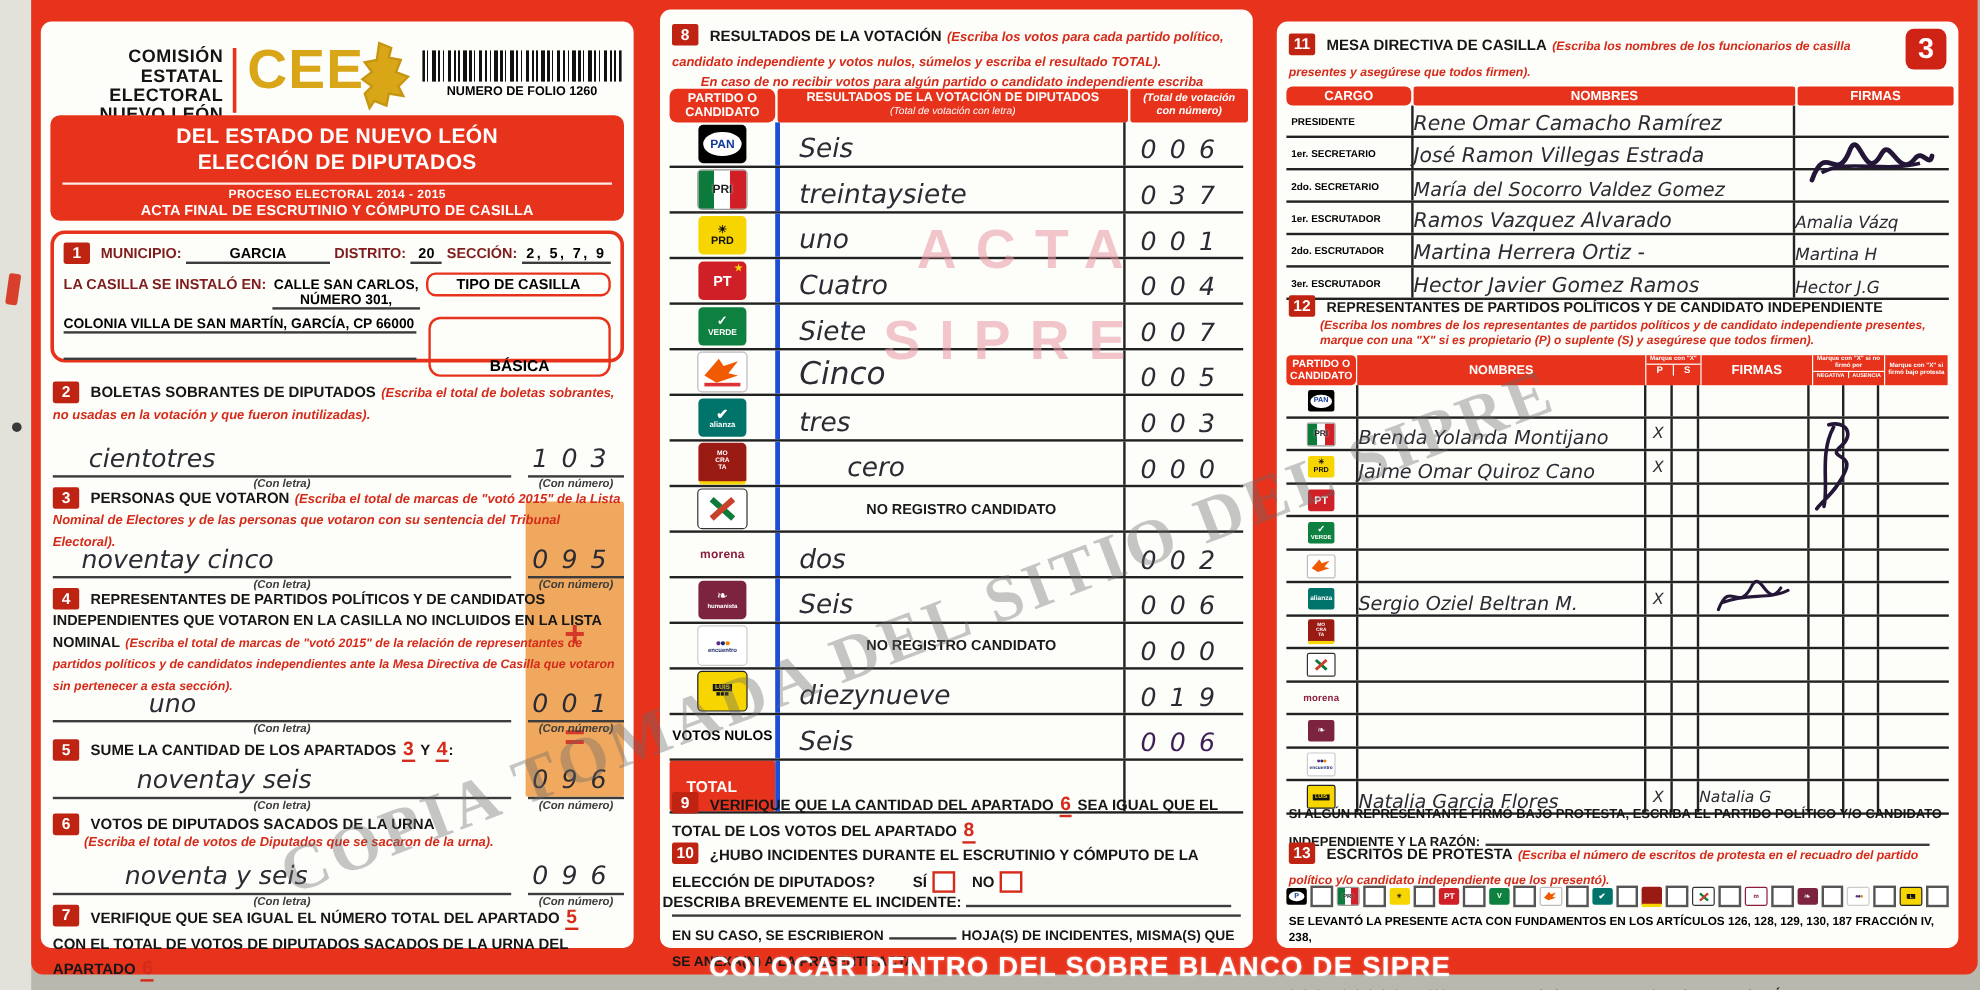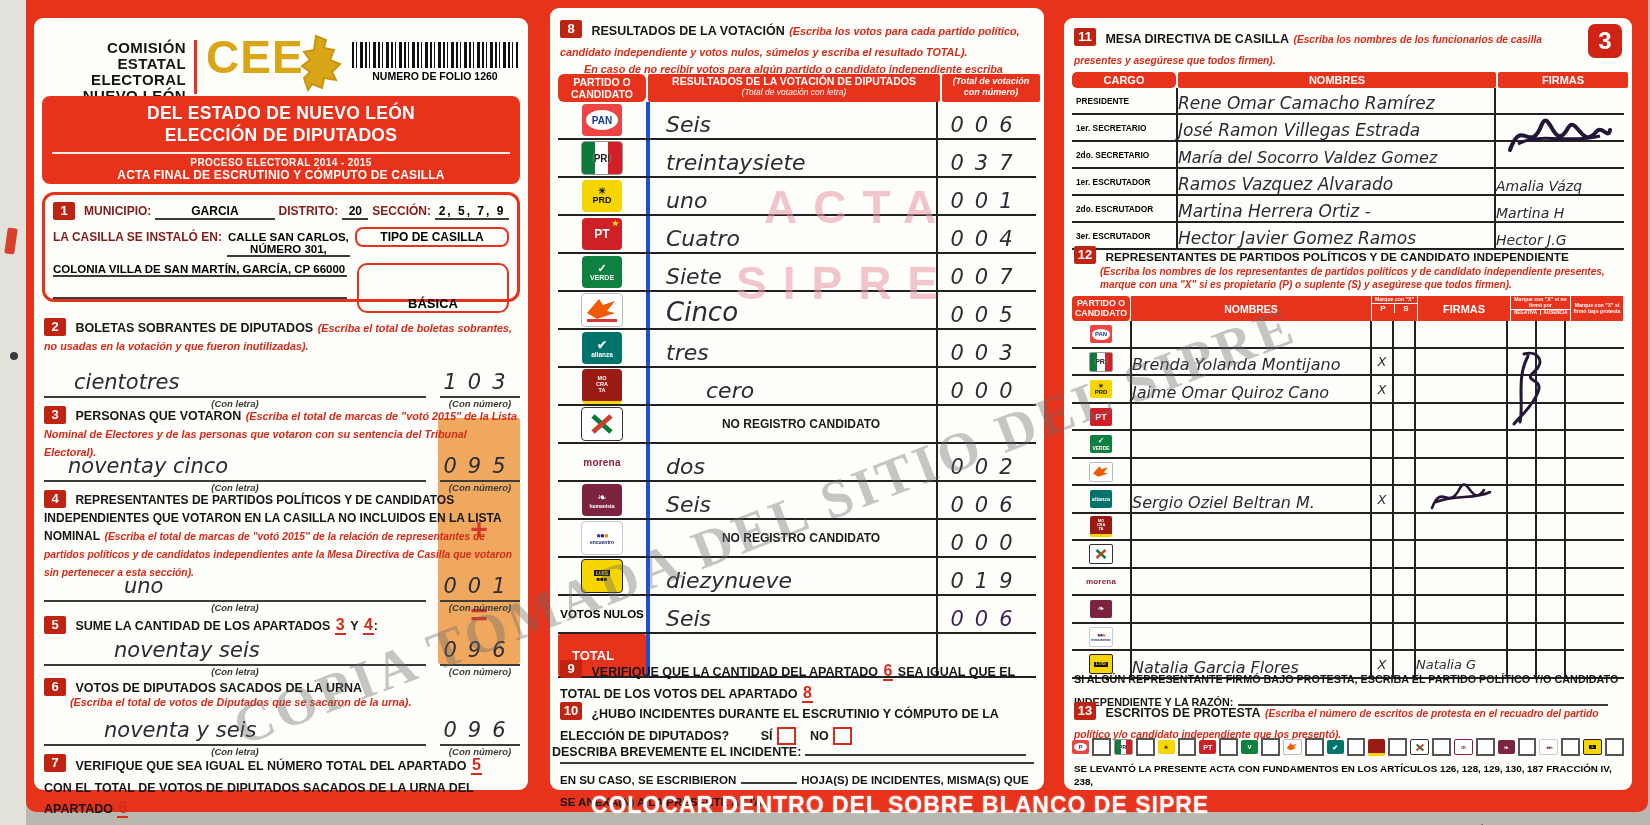--- a/index.html
+++ b/index.html
@@ -42,21 +42,21 @@
   .grid-row{display:grid;}
   .party-cell{display:flex;align-items:center;justify-content:center;}
   .letra-cell{border-left:4px solid #1d4ed8;border-right:2px solid #222;display:flex;align-items:flex-end;padding:0 0 1px 16px;}
   .num-cell{display:flex;align-items:flex-end;justify-content:center;padding-bottom:1px;}
   .row-line{border-bottom:2px solid #222;}
   .noreg{font-weight:bold;font-size:12px;color:#1a1a1a;width:100%;text-align:center;align-self:center;}
   
   .plogo{width:40px;height:32px;border-radius:4px;position:relative;display:flex;align-items:center;justify-content:center;flex:none;}
   .plogo.sm{width:22px;height:18px;border-radius:2px;}
   .plogo.xs{width:17px;height:14px;border-radius:2px;}
-  .lg-pan{background:#ef4444;}
+  .lg-pan{background:#000000;}
   .lg-pan .oval{background:#fff;border-radius:50%;width:78%;height:62%;display:flex;align-items:center;justify-content:center;font-weight:800;color:#10399b;font-size:10px;}
   .plogo.sm .oval,.plogo.xs .oval{font-size:6px;}
   .lg-pri{background:linear-gradient(90deg,#0b7a3b 0 33%,#ffffff 33% 66%,#d01f26 66% 100%);border:1px solid #999;color:#222;font-weight:800;font-size:10px;text-shadow:0 0 2px #fff;}
   .lg-prd{background:#f6d500;color:#111;font-weight:800;font-size:9px;flex-direction:column;line-height:1;}
   .lg-pt{background:#cf2027;color:#fff;font-weight:800;font-size:12px;}
   .lg-pt .star{position:absolute;top:1px;right:3px;color:#f6d500;font-size:8px;}
   .lg-verde{background:#0e8040;color:#fff;font-weight:800;font-size:7px;flex-direction:column;}
   .lg-verde .v{font-size:11px;line-height:1;}
   .lg-mc{background:#fff;border:1px solid #bbb;}
   .lg-alianza{background:#00746a;color:#fff;flex-direction:column;}

